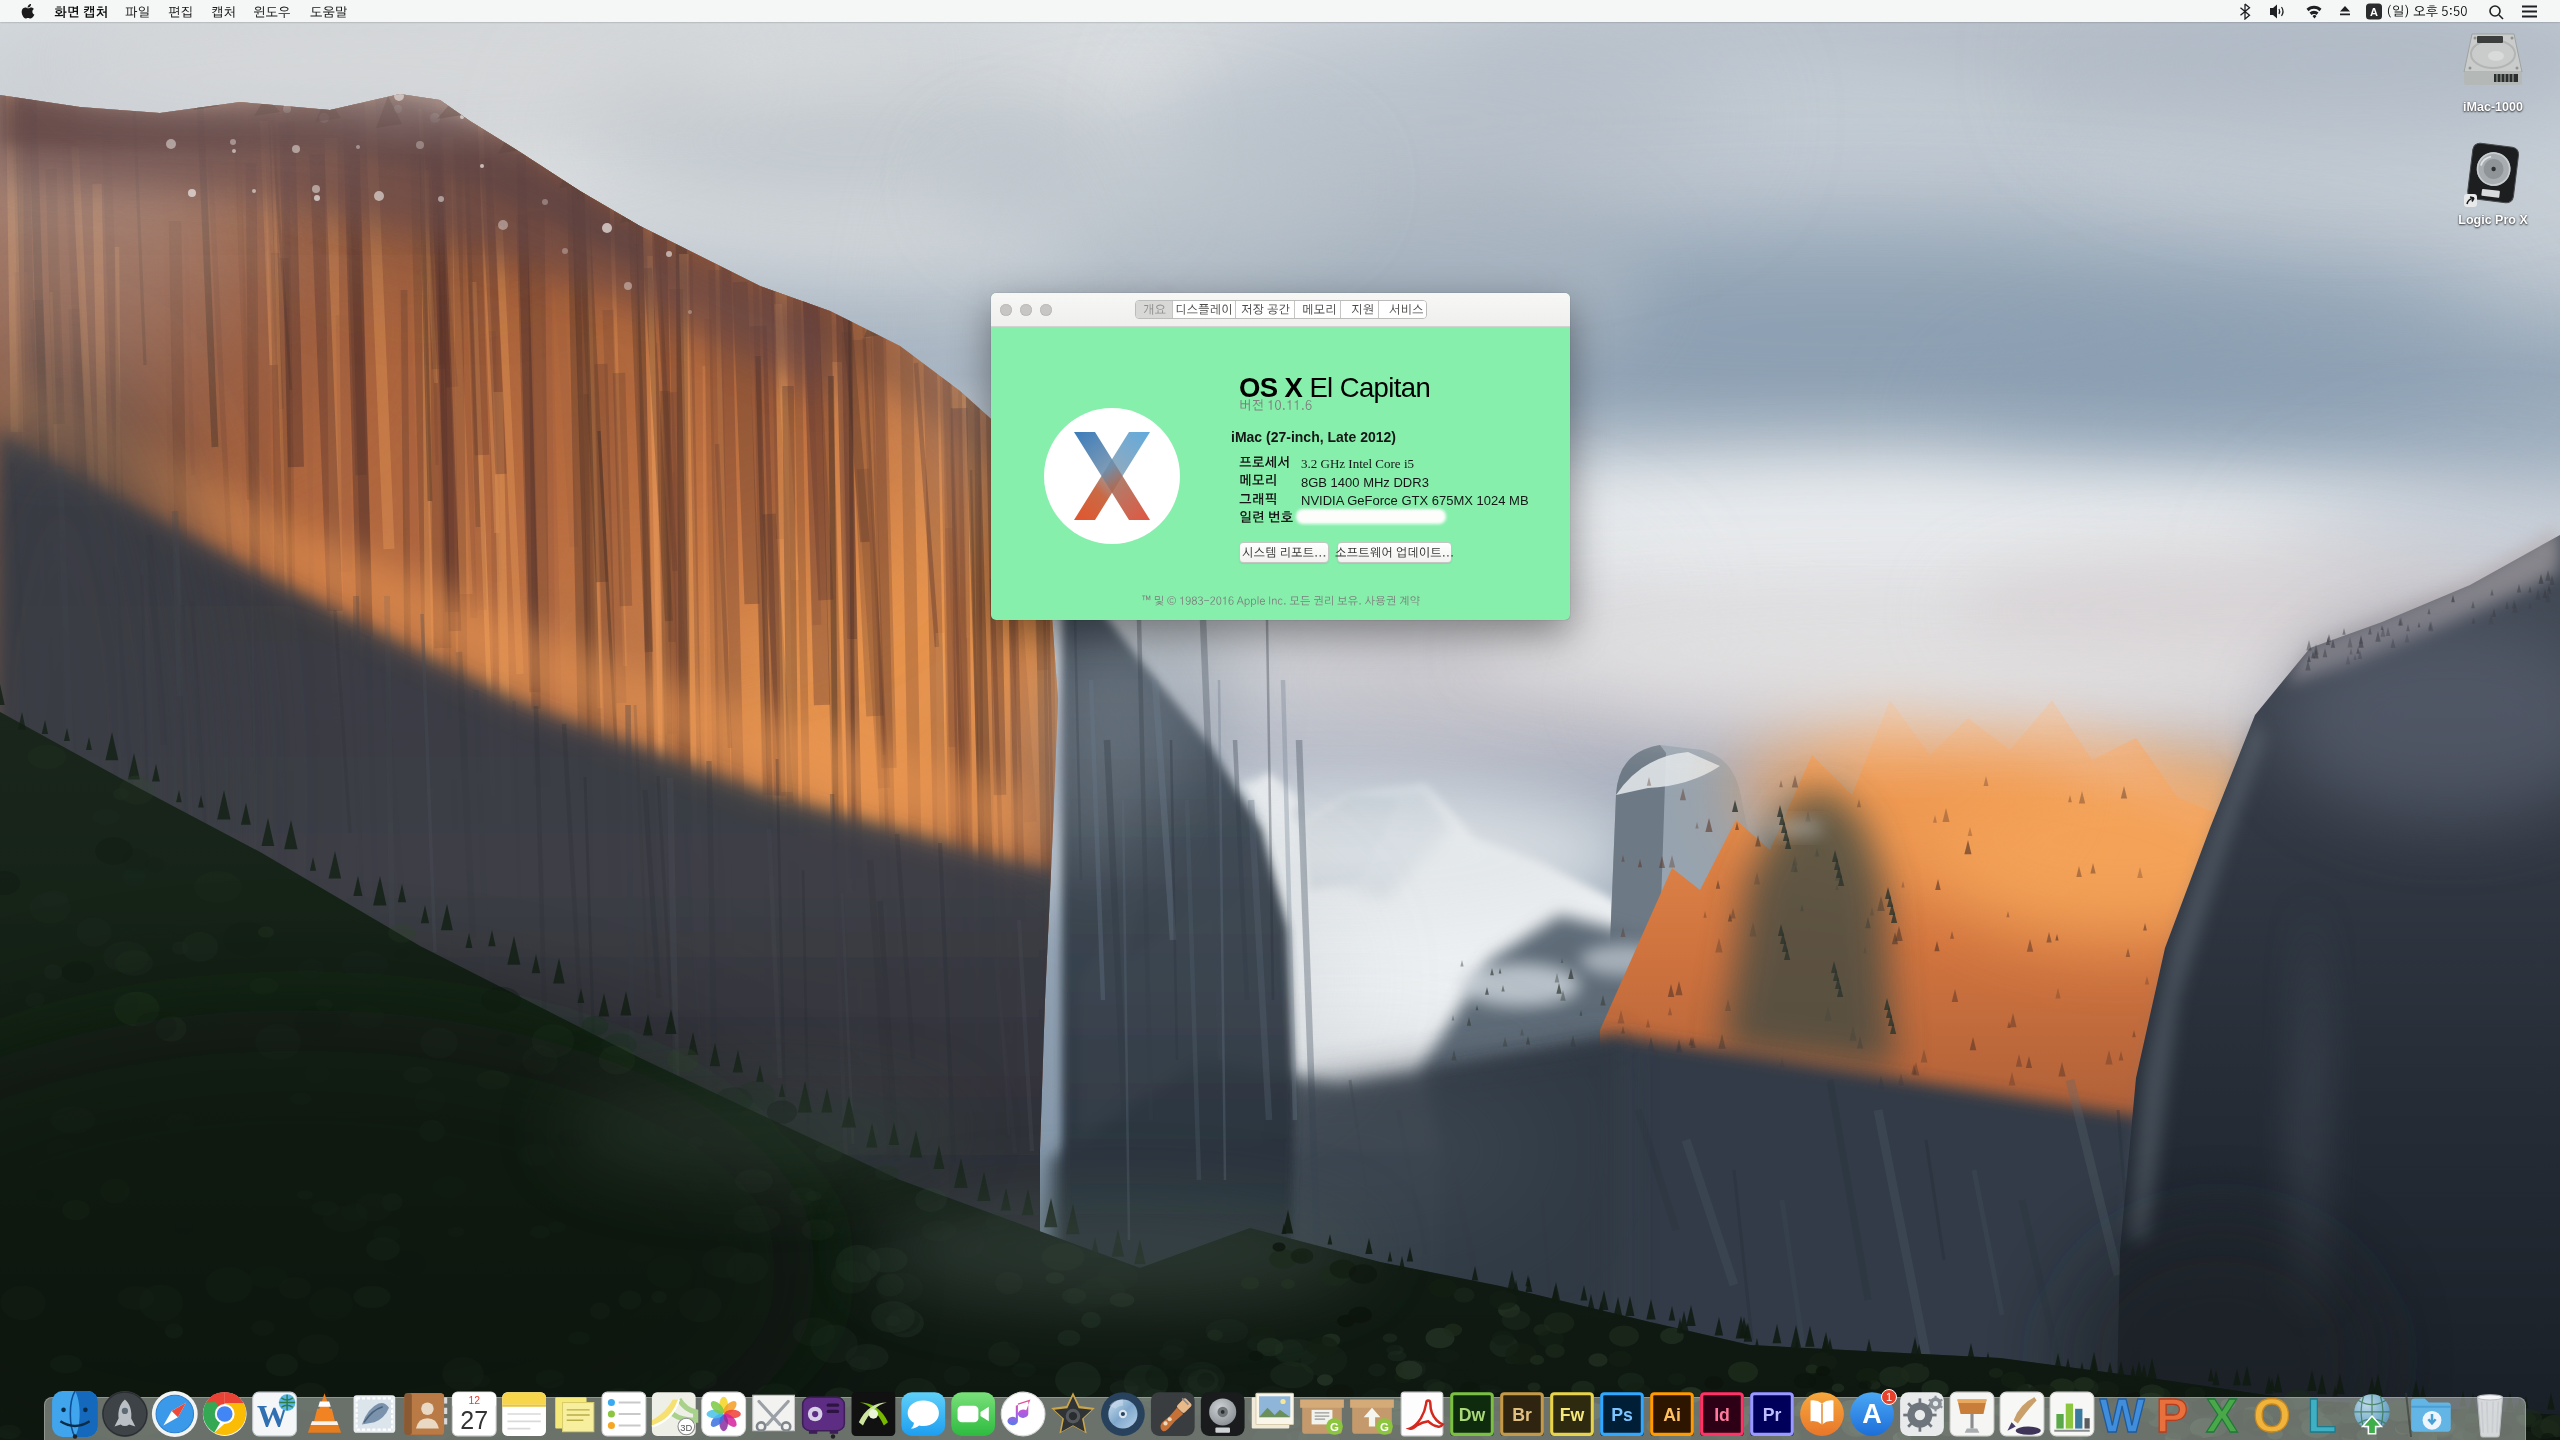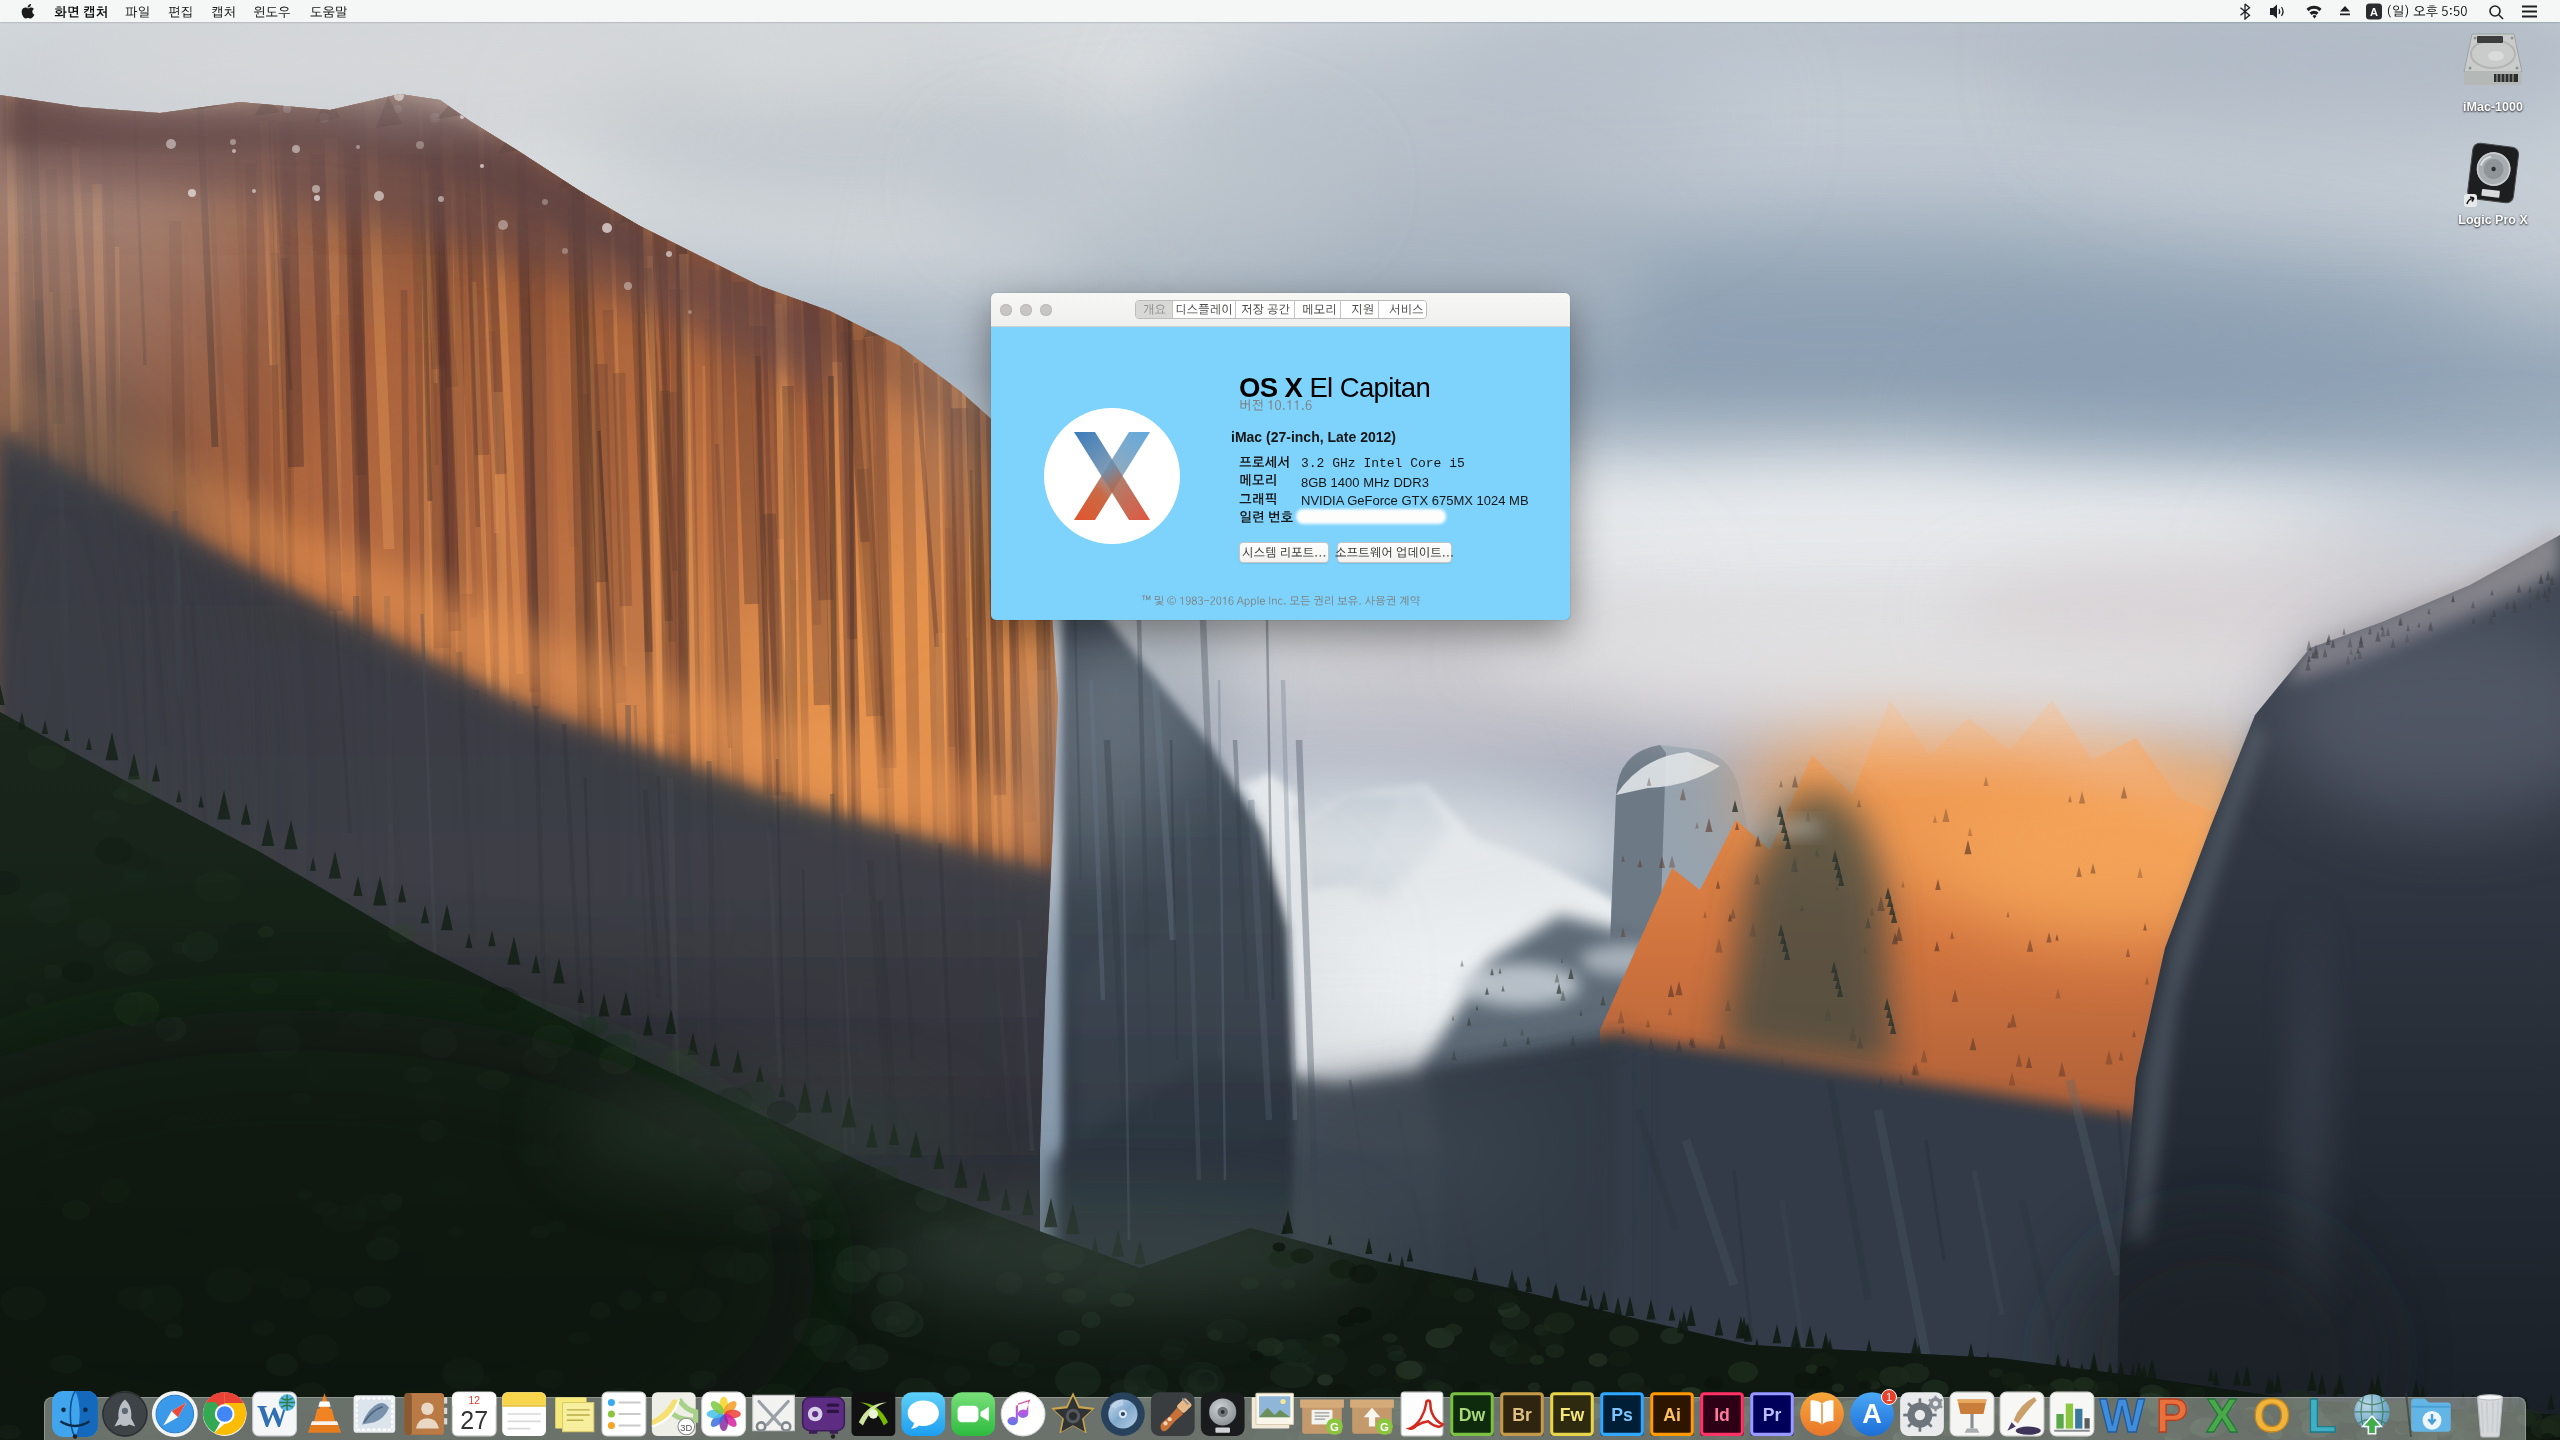--- a/index.html
+++ b/index.html
@@ -1301,21 +1301,21 @@
 <circle cx="31" cy="27" r="16" fill="none" stroke="#caced1" stroke-width="1.5"></circle>
 <circle cx="31" cy="27" r="10" fill="#8f9498"></circle>
 <circle cx="31" cy="27" r="2.2" fill="#2e3032"></circle>
 <path d="M18,25 a13,13 0 0 1 9,-10" stroke="#dde1e4" stroke-width="2" fill="none"></path>
 <rect x="22" y="48" width="18" height="7" rx="1" fill="#d8dadc"></rect>
 </g>
 <rect x="2" y="52" width="13" height="13" rx="3" fill="#e8e9ea"></rect>
 <path d="M5,62 q1,-5 7,-6 m0,0 l-4,-1 m4,1 l-2,3.5" stroke="#1a1a1a" stroke-width="1.6" fill="none"></path>
 </svg>
 <div style="position:absolute;left:2420px;top:213px;width:146px;text-align:center;font-family:'Liberation Sans',sans-serif;font-size:12.5px;font-weight:600;color:#fff;text-shadow:0 1px 2px rgba(0,0,0,.7),0 0 2px rgba(0,0,0,.45)">Logic Pro X</div>
-<div style="position:absolute;left:991px;top:293px;width:579px;height:327px;background:#7dd3fc;border-radius:5px;box-shadow:0 0 1px rgba(0,0,0,.45),0 14px 40px rgba(0,0,0,.42)">
+<div style="position:absolute;left:991px;top:293px;width:579px;height:327px;background:#86efac;border-radius:5px;box-shadow:0 0 1px rgba(0,0,0,.45),0 14px 40px rgba(0,0,0,.42)">
     <div style="position:absolute;left:0;top:0;width:100%;height:34px;background:linear-gradient(#f7f7f5,#efefed);border-bottom:1px solid #d2d2d0;border-radius:5px 5px 0 0"></div>
     <div style="position:absolute;left:9px;top:11px;width:12px;height:12px;border-radius:6px;background:#c8c6c5;box-shadow:inset 0 0 1px rgba(0,0,0,.35)"></div>
     <div style="position:absolute;left:29px;top:11px;width:12px;height:12px;border-radius:6px;background:#c8c6c5;box-shadow:inset 0 0 1px rgba(0,0,0,.35)"></div>
     <div style="position:absolute;left:49px;top:11px;width:12px;height:12px;border-radius:6px;background:#c8c6c5;box-shadow:inset 0 0 1px rgba(0,0,0,.35)"></div>
     <div style="position:absolute;left:144px;top:7px;height:19px;border:1px solid #bcbcba;border-radius:4px;overflow:hidden;display:flex">
       <div style="width:36px;height:19px;background:#d8d8d6;position:relative"></div>
       <div style="width:63px;height:19px;border-left:1px solid #c5c5c3;background:#ffffff;position:relative"></div>
       <div style="width:59px;height:19px;border-left:1px solid #c5c5c3;background:#ffffff;position:relative"></div>
       <div style="width:46px;height:19px;border-left:1px solid #c5c5c3;background:#ffffff;position:relative"></div>
       <div style="width:38px;height:19px;border-left:1px solid #c5c5c3;background:#ffffff;position:relative"></div>
@@ -1359,21 +1359,21 @@
 <path d="M30,24 h21 l55,88 h-21 Z" fill="url(#xg1)" opacity=".88"></path>
 </svg>
     <div style="position:absolute;left:248px;top:79px;font-family:'Liberation Sans',sans-serif;font-size:27.5px;color:#000;letter-spacing:-.6px"><b>OS X</b> <span style="font-weight:300">El Capitan</span></div>
     <svg style="position:absolute;left:248.0px;top:103.3px;overflow:visible" width="73.2" height="17.8">
       <path transform="translate(0,13.7)" d="M1.5 -1.1V-9.6H2.5V-6.4H6.0V-9.6H7.0V-1.1ZM2.5 -2.0H6.0V-5.5H2.5ZM6.5 -5.1V-6.1H9.8V-10.4H10.8V1.1H9.8V-5.1Z M13.4 -3.8Q13.8 -4.0 14.4 -4.3Q14.9 -4.7 15.4 -5.2Q16.0 -5.7 16.4 -6.4Q16.7 -7.0 16.7 -7.7V-8.8H14.0V-9.7H20.5V-8.8H17.8V-7.8Q17.8 -7.2 18.1 -6.6Q18.4 -6.0 18.9 -5.5Q19.4 -5.0 19.9 -4.7Q20.4 -4.3 20.9 -4.1L20.3 -3.4Q19.5 -3.8 18.6 -4.6Q17.6 -5.4 17.3 -6.1Q16.9 -5.3 15.9 -4.5Q14.9 -3.6 14.0 -3.1ZM19.9 -6.3V-7.2H22.4V-10.4H23.3V-1.9H22.4V-6.3ZM15.6 0.8V-2.7H16.6V-0.1H23.7V0.8Z M29.5 -7.3V-8.0H29.8Q30.9 -8.0 31.3 -8.4Q31.7 -8.7 31.7 -9.3V-9.6H32.6V0.1H31.5V-7.3Z M37.1 -4.7Q37.1 -2.8 37.5 -1.7Q38.0 -0.6 39.0 -0.6Q39.5 -0.6 39.9 -0.9Q40.3 -1.3 40.5 -1.9Q40.7 -2.5 40.8 -3.2Q40.9 -3.9 40.9 -4.7Q40.9 -6.7 40.4 -7.8Q40.0 -8.9 39.0 -8.9Q38.0 -8.9 37.5 -7.8Q37.1 -6.7 37.1 -4.7ZM36.0 -4.7Q36.0 -7.3 36.9 -8.5Q37.7 -9.7 39.0 -9.7Q40.4 -9.7 41.2 -8.5Q42.0 -7.2 42.0 -4.7Q42.0 -3.3 41.7 -2.2Q41.4 -1.1 40.7 -0.4Q40.0 0.2 39.0 0.2Q37.7 0.2 36.9 -1.0Q36.0 -2.2 36.0 -4.7Z M44.0 0.0V-1.5H45.6V0.0Z M48.4 -7.3V-8.0H48.8Q49.9 -8.0 50.2 -8.4Q50.6 -8.7 50.6 -9.3V-9.6H51.5V0.1H50.5V-7.3Z M55.6 -7.3V-8.0H56.0Q57.1 -8.0 57.5 -8.4Q57.9 -8.7 57.9 -9.3V-9.6H58.7V0.1H57.7V-7.3Z M63.0 0.0V-1.5H64.6V0.0Z M67.7 -3.0Q67.7 -1.9 68.3 -1.3Q68.8 -0.6 69.7 -0.6Q70.5 -0.6 71.1 -1.3Q71.6 -1.9 71.6 -3.0Q71.6 -4.0 71.1 -4.7Q70.5 -5.3 69.7 -5.3Q68.8 -5.3 68.3 -4.6Q67.7 -4.0 67.7 -3.0ZM66.7 -4.2Q66.7 -5.1 66.8 -5.8Q66.9 -6.6 67.1 -7.3Q67.4 -8.0 67.8 -8.6Q68.1 -9.1 68.7 -9.4Q69.3 -9.7 70.0 -9.7Q71.7 -9.7 72.5 -8.0L71.7 -7.7Q71.1 -8.9 70.0 -8.9Q69.5 -8.9 69.1 -8.6Q68.6 -8.3 68.4 -7.9Q68.1 -7.4 68.0 -6.9Q67.9 -6.4 67.8 -5.8Q67.7 -5.3 67.7 -4.7Q67.9 -5.4 68.5 -5.8Q69.1 -6.2 69.8 -6.2Q71.1 -6.2 71.9 -5.3Q72.6 -4.3 72.6 -3.0Q72.6 -1.6 71.9 -0.7Q71.1 0.2 69.7 0.2Q68.3 0.2 67.5 -0.8Q66.7 -1.8 66.7 -4.2Z" fill="#7f7f7d"></path>
     </svg>
     <div style="position:absolute;left:240px;top:136px;font-family:'Liberation Sans',sans-serif;font-size:14px;font-weight:bold;color:#161616">iMac (27-inch, Late 2012)</div>
     <svg style="position:absolute;left:248.0px;top:159.8px;overflow:visible" width="51.2" height="17.8">
       <path transform="translate(0,13.7)" d="M0.6 -0.2V-1.5H12.2V-0.2ZM1.5 -3.9V-5.1H3.4V-8.6H1.8V-9.8H11.0V-8.6H9.4V-5.1H11.3V-3.9ZM4.7 -5.1H8.1V-8.6H4.7Z M13.4 0.0V-1.2H18.5V-3.6H20.0V-1.2H25.0V0.0ZM15.1 -3.1V-7.1H22.0V-8.8H15.0V-10.1H23.4V-6.0H16.5V-4.3H23.5V-3.1Z M35.5 1.2V-10.8H36.9V1.2ZM31.3 -5.2V-6.6H33.0V-10.4H34.3V0.6H33.0V-5.2ZM25.9 -1.4Q28.7 -4.0 28.7 -7.9V-10.0H30.0V-8.0Q30.0 -6.0 30.8 -4.3Q31.6 -2.7 32.5 -1.8L31.4 -1.0Q30.9 -1.4 30.3 -2.5Q29.6 -3.6 29.4 -4.5Q29.1 -3.6 28.5 -2.5Q27.8 -1.4 27.1 -0.6Z M45.2 -5.2V-6.6H48.0V-10.8H49.5V1.2H48.0V-5.2ZM38.7 -1.3Q39.4 -1.8 39.9 -2.4Q40.5 -3.0 41.0 -3.9Q41.5 -4.7 41.8 -5.8Q42.1 -6.9 42.1 -8.1V-10.1H43.5V-8.2Q43.5 -6.0 44.4 -4.3Q45.3 -2.6 46.5 -1.7L45.5 -0.8Q44.8 -1.3 43.9 -2.5Q43.1 -3.7 42.8 -4.7Q42.5 -3.6 41.6 -2.4Q40.7 -1.2 39.8 -0.4Z" fill="#161616"></path>
     </svg>
-    <div style="position:absolute;left:310px;top:163px;font-family:Liberation Mono, monospace;font-size:13px;color:#161616">3.2 GHz Intel Core i5</div>
+    <div style="position:absolute;left:310px;top:163px;font-family:Liberation Serif, serif;font-size:13px;color:#161616">3.2 GHz Intel Core i5</div>
     <svg style="position:absolute;left:248.0px;top:178.3px;overflow:visible" width="38.4" height="17.8">
       <path transform="translate(0,13.7)" d="M10.0 1.2V-10.8H11.3V1.2ZM5.6 -4.9V-6.2H7.5V-10.4H8.8V0.6H7.5V-4.9ZM1.4 -1.3V-9.6H6.0V-1.3ZM2.7 -2.5H4.7V-8.4H2.7Z M13.4 -0.1V-1.4H18.5V-4.8H19.9V-1.4H25.0V-0.1ZM15.1 -4.2V-9.9H23.3V-4.2ZM16.5 -5.3H21.9V-8.7H16.5Z M35.3 1.2V-10.8H36.7V1.2ZM27.2 -1.1V-6.1H31.6V-8.6H27.2V-9.8H33.0V-4.9H28.6V-2.3H28.9Q31.6 -2.3 34.5 -2.6V-1.5Q31.3 -1.1 27.7 -1.1Z" fill="#161616"></path>
     </svg>
     <div style="position:absolute;left:310px;top:181.5px;font-family:'Liberation Sans',sans-serif;font-size:13px;color:#161616">8GB 1400 MHz DDR3</div>
     <svg style="position:absolute;left:248.0px;top:196.8px;overflow:visible" width="38.4" height="17.8">
       <path transform="translate(0,13.7)" d="M0.6 -0.4V-1.6H12.2V-0.4ZM2.1 -8.3V-9.6H10.6Q10.6 -5.9 9.9 -2.6H8.5Q8.8 -4.1 9.0 -5.6Q9.2 -7.2 9.2 -8.3Z M20.1 0.6V-10.4H21.4V-6.0H22.8V-10.8H24.1V1.2H22.8V-4.7H21.4V0.6ZM14.2 -1.1V-6.0H17.4V-8.5H14.1V-9.7H18.8V-4.8H15.5V-2.3H15.8Q17.6 -2.3 19.5 -2.5V-1.4Q16.9 -1.1 14.6 -1.1Z M28.3 -1.7V-2.8H36.8V1.2H35.4V-1.7ZM35.4 -3.4V-10.8H36.8V-3.4ZM26.6 -4.3V-5.4H28.2V-9.0H26.9V-10.1H34.3V-9.0H32.9V-5.5Q33.4 -5.5 34.5 -5.6V-4.5Q32.2 -4.3 29.3 -4.3ZM29.5 -5.4H29.9Q30.1 -5.4 31.6 -5.4V-9.0H29.5Z" fill="#161616"></path>
     </svg>
     <div style="position:absolute;left:310px;top:200px;font-family:'Liberation Sans',sans-serif;font-size:13px;color:#161616">NVIDIA GeForce GTX 675MX 1024 MB</div>
     <svg style="position:absolute;left:248.0px;top:215.3px;overflow:visible" width="54.4" height="17.8">
       <path transform="translate(0,13.7)" d="M2.9 1.0V-2.2H9.9V-3.2H2.8V-4.4H11.3V-1.2H4.3V-0.2H11.6V1.0ZM9.9 -4.8V-10.8H11.3V-4.8ZM1.3 -7.9Q1.3 -9.1 2.2 -9.9Q3.1 -10.6 4.5 -10.6Q5.9 -10.6 6.8 -9.9Q7.7 -9.1 7.7 -7.9Q7.7 -6.7 6.8 -6.0Q5.9 -5.3 4.5 -5.3Q3.1 -5.3 2.2 -6.0Q1.3 -6.7 1.3 -7.9ZM2.7 -7.9Q2.7 -7.2 3.2 -6.8Q3.7 -6.4 4.5 -6.4Q5.3 -6.4 5.8 -6.8Q6.3 -7.3 6.3 -7.9Q6.3 -8.6 5.8 -9.0Q5.3 -9.5 4.5 -9.5Q3.7 -9.5 3.2 -9.0Q2.7 -8.6 2.7 -7.9Z M15.9 0.9V-2.5H17.3V-0.3H24.4V0.9ZM20.4 -4.6V-5.8H22.6V-7.7H20.4V-8.8H22.6V-10.8H24.0V-1.8H22.6V-4.6ZM14.4 -3.2V-7.3H18.6V-9.0H14.3V-10.1H19.9V-6.2H15.8V-4.4H16.1Q18.5 -4.4 20.7 -4.6V-3.5Q18.1 -3.2 15.0 -3.2Z M31.9 0.8V-2.7H33.3V-0.4H40.3V0.8ZM35.6 -6.4V-7.6H38.6V-10.8H40.0V-2.0H38.6V-6.4ZM30.2 -3.6V-10.2H31.6V-8.2H34.8V-10.2H36.2V-3.6ZM31.6 -4.8H34.8V-7.0H31.6Z M42.1 0.2V-1.0H47.2V-3.1H48.7V-1.0H53.7V0.2ZM45.2 -9.2V-10.4H50.8V-9.2ZM43.0 -7.1V-8.2H52.9V-7.1ZM43.8 -4.5Q43.8 -5.4 44.9 -5.9Q46.1 -6.4 48.0 -6.4Q49.8 -6.4 51.0 -5.9Q52.2 -5.4 52.2 -4.4Q52.2 -3.5 51.0 -3.0Q49.8 -2.5 48.0 -2.5Q46.1 -2.5 44.9 -3.0Q43.8 -3.5 43.8 -4.5ZM45.3 -4.5Q45.3 -3.5 48.0 -3.5Q50.6 -3.5 50.6 -4.5Q50.6 -5.4 48.0 -5.4Q45.3 -5.4 45.3 -4.5Z" fill="#161616"></path>

